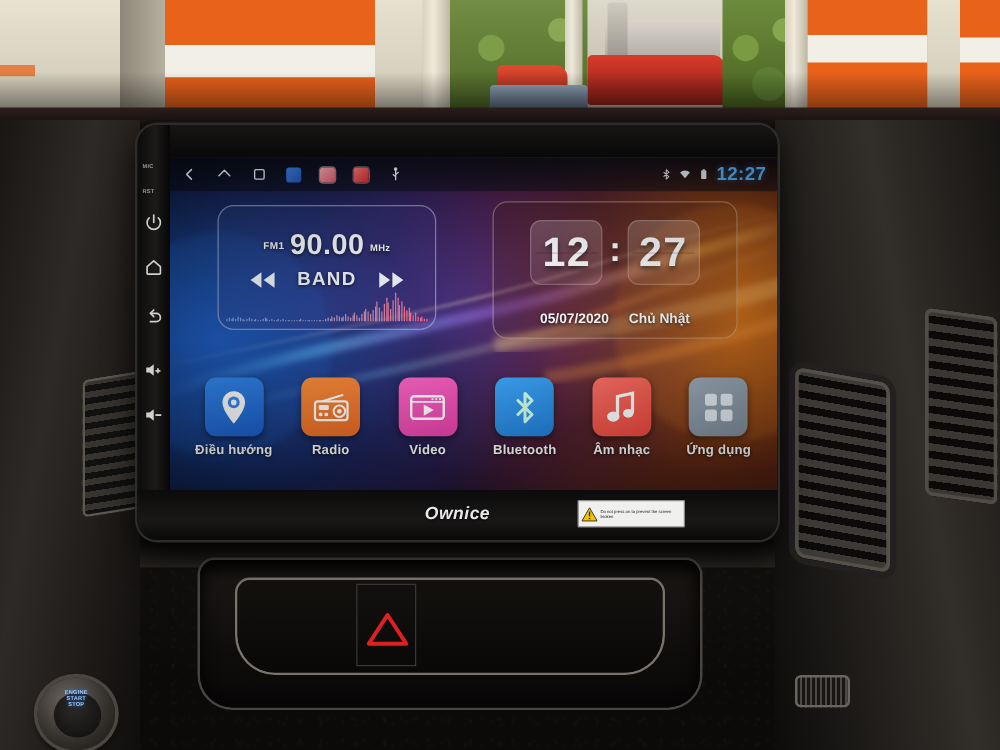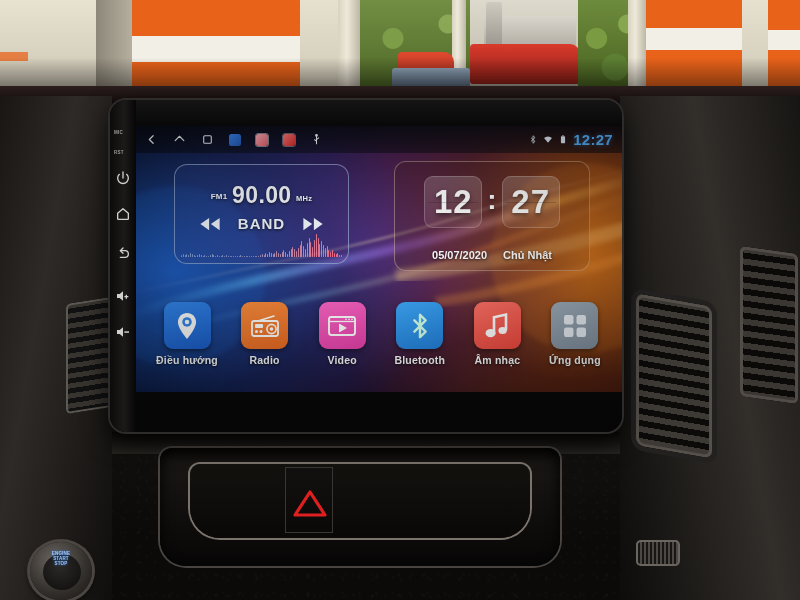--- a/index.html
+++ b/index.html
@@ -565,15 +565,26 @@
               <rect x="14.5" y="14.5" width="9.5" height="9.5" rx="2.2"></rect>
             </svg>
           </div>
           <span class="app-lbl">Ứng dụng</span>
         </div>
 
       </div>
       <div style="position:absolute;inset:0;pointer-events:none;background:radial-gradient(120% 110% at 50% 45%, rgba(255,255,255,.05), rgba(0,0,0,.35) 85%);"></div>
     </div>
 
+    <div class="hu-bezel-bot">
+      <div class="brand">Ownice</div>
+      <div class="sticker">
+        <svg width="14" height="13" viewBox="0 0 24 22">
+          <polygon points="12,1.5 23,20.5 1,20.5" fill="#f2c200" stroke="#2b2b2b" stroke-width="1.3" stroke-linejoin="round"></polygon>
+          <rect x="11" y="7" width="2" height="7" fill="#2b2b2b"></rect>
+          <rect x="11" y="16" width="2" height="2" fill="#2b2b2b"></rect>
+        </svg>
+        <span class="sticker-txt">Do not press on to prevent the screen broken</span>
+      </div>
+    </div>
   </div>
 
 </div>
 
 </body></html>

